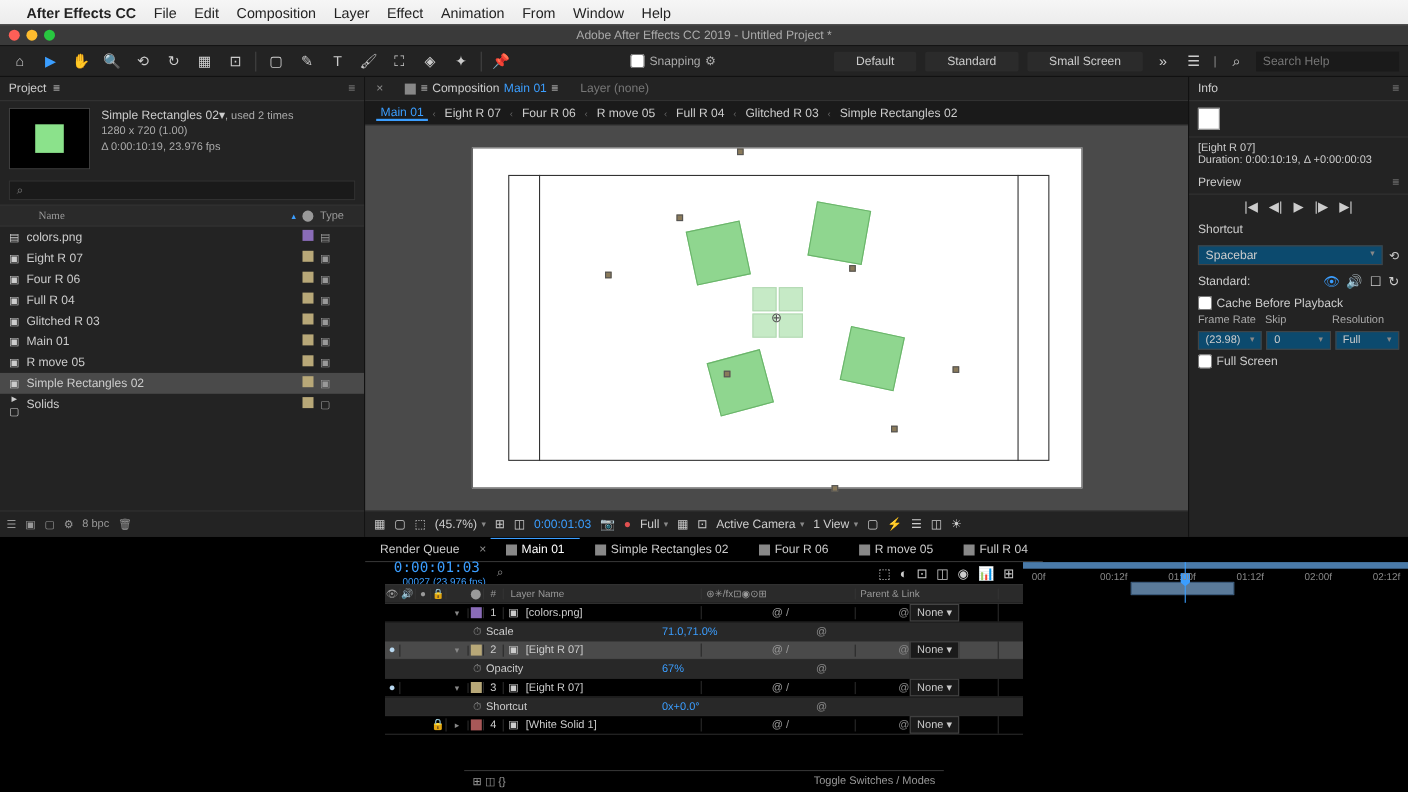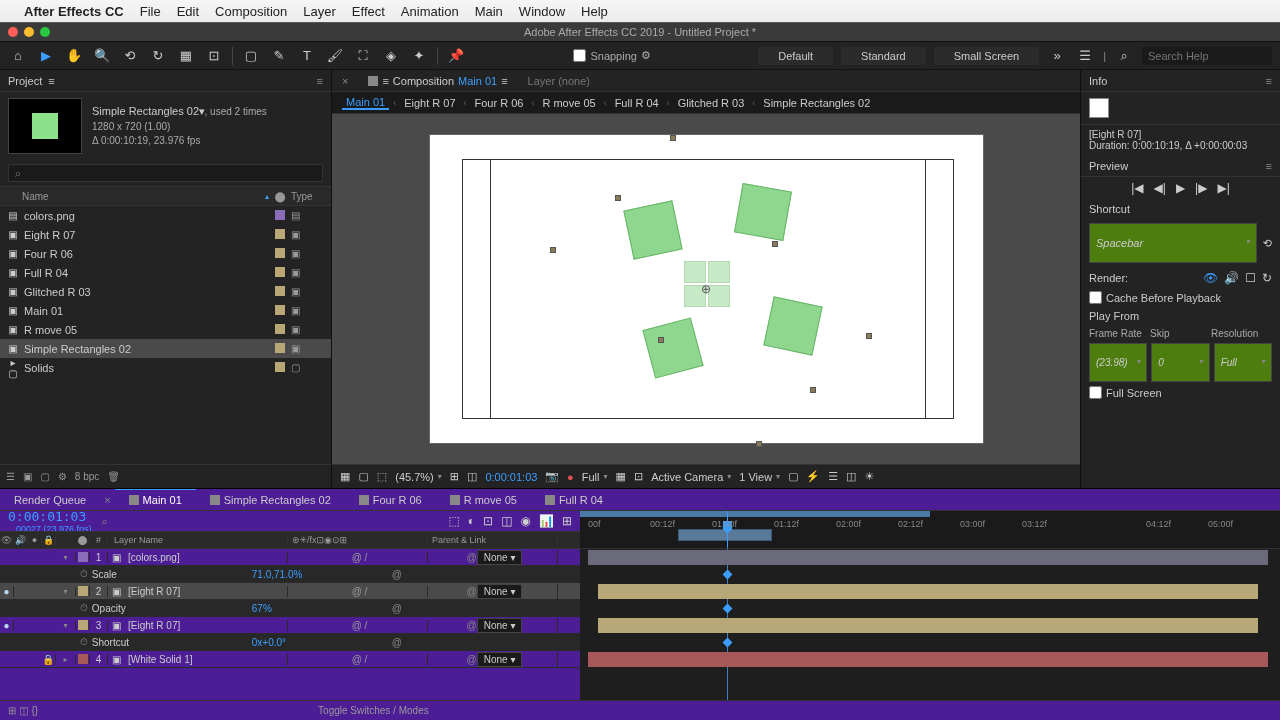--- a/index.html
+++ b/index.html
@@ -19,29 +19,29 @@
 .toolbar .sep { width: 1px; height: 18px; background: #444; }
 .toolbar .spacer { flex: 1; }
 .toolbar .chk { display: flex; align-items: center; gap: 4px; color: #aaa; }
 .toolbar .chk input { margin: 0; }
 .toolbar .ws-btn { background: #2b2b2b; padding: 3px 20px; border-radius: 2px; color: #ccc; cursor: pointer; font-size: 11px; }
 .toolbar .search { background: #1a1a1a; border: none; color: #ccc; padding: 3px 6px; width: 130px; font-size: 11px; }
 .main-area { display: flex; height: 418px; }
 .project-panel { width: 332px; background: #232323; border-right: 1px solid #111; display: flex; flex-direction: column; }
 .panel-hdr { height: 22px; background: #232323; display: flex; align-items: center; padding: 0 8px; color: #ccc; font-size: 11px; gap: 6px; border-bottom: 1px solid #333; }
 .panel-hdr .menu-icon { margin-left: auto; color: #888; }
-.proj-preview { display: flex; padding: 6px 8px; gap: 10px; align-items: center; }
+.proj-preview { display: flex; padding: 6px 8px; gap: 10px; align-items: flex-start; }
 .thumb { width: 74px; height: 56px; background: #000; display: flex; align-items: center; justify-content: center; border: 1px solid #444; }
 .thumb .sq { width: 26px; height: 26px; background: #8be28b; }
 .proj-info { color: #aaa; font-size: 10px; line-height: 1.4; }
 .proj-info .name { color: #ccc; font-size: 11px; }
 .proj-search { padding: 4px 8px; }
 .proj-search input { background: #1a1a1a; border: 1px solid #333; color: #ccc; padding: 2px 6px; width: 100%; font-size: 11px; }
 .proj-cols { display: flex; background: #2a2a2a; height: 20px; align-items: center; color: #999; font-size: 10px; border-top: 1px solid #333; border-bottom: 1px solid #333; }
-.proj-cols .col-name { flex: 1; padding-left: 22px; }
+.proj-cols .col-name { flex: 1; padding-left: 35px; font-family: Liberation Serif, serif; }
 .proj-cols .col-label { width: 22px; text-align: center; }
 .proj-cols .col-type { width: 40px; }
 .proj-list { flex: 1; overflow: auto; }
 .proj-item { display: flex; align-items: center; height: 19px; padding-left: 6px; cursor: pointer; }
 .proj-item.sel { background: #4a4a4a; }
 .proj-item .ficon { width: 14px; text-align: center; color: #ccc; font-size: 10px; }
 .proj-item .fname { flex: 1; padding-left: 4px; color: #ccc; font-size: 11px; }
 .proj-item .flabel { width: 22px; text-align: center; }
 .proj-item .flabel span { display: inline-block; width: 10px; height: 10px; }
 .proj-item .ftype { width: 40px; color: #999; font-size: 10px; }
@@ -74,31 +74,31 @@
 .rp-hdr { height: 22px; display: flex; align-items: center; padding: 0 8px; color: #ccc; border-bottom: 1px solid #333; }
 .rp-hdr .menu-icon { margin-left: auto; color: #888; }
 .info-body { padding: 6px 8px; display: flex; gap: 8px; align-items: flex-start; }
 .info-swatch { width: 20px; height: 20px; background: #fff; border: 1px solid #888; }
 .info-vals { flex: 1; display: grid; grid-template-columns: auto auto; column-gap: 16px; font-size: 10px; color: #ccc; }
 .info-extra { padding: 4px 8px; font-size: 10px; color: #ccc; border-top: 1px solid #333; }
 .preview-ctrls { display: flex; justify-content: center; gap: 10px; font-size: 12px; color: #ccc; padding: 4px 0; }
 .preview-ctrls span { cursor: pointer; }
 .rp-row { padding: 4px 8px; display: flex; align-items: center; gap: 6px; }
 .rp-lbl { color: #ccc; }
-.rp-dd { background: #4d7c0f; border: 1px solid #444; padding: 13px 6px; flex: 1; display: flex; justify-content: space-between; cursor: pointer; font-style: italic; }
+.rp-dd { background: #0c4a6e; border: 1px solid #444; padding: 2px 6px; flex: 1; display: flex; justify-content: space-between; cursor: pointer; }
 .rp-dd:after { content: '▾'; font-size: 8px; color: #888; }
 .rp-icons { display: flex; gap: 6px; margin-left: auto; }
 .rp-icons span { cursor: pointer; font-size: 12px; }
 .rp-chk { display: flex; align-items: center; gap: 4px; padding: 2px 8px; }
 .rp-triple { display: flex; gap: 4px; padding: 2px 8px; }
 .rp-triple .rp-dd { flex: 1; font-size: 10px; }
 .rp-titles { display: flex; padding: 2px 8px; font-size: 10px; color: #aaa; }
 .rp-titles span { flex: 1; }
 
-.timeline { height: 232px; background: #4c1d95; border-top: 1px solid #000; display: flex; flex-direction: column; }
+.timeline { height: 232px; background: #000000; border-top: 1px solid #000; display: flex; flex-direction: column; align-items: center; }
 .tl-tabs { height: 22px; display: flex; align-items: center; border-bottom: 1px solid #333; }
 .tl-tabs .tt { padding: 0 14px; color: #ccc; cursor: pointer; font-size: 11px; height: 22px; display: flex; align-items: center; gap: 4px; }
 .tl-tabs .tt.active { color: #fff; border-top: 1px solid #3b9eff; }
 .tl-tabs .tt .sq-icn { width: 10px; height: 10px; background: #888; display: inline-block; }
 .tl-header { height: 38px; display: flex; border-bottom: 1px solid #333; }
 .tl-left { width: 580px; display: flex; flex-direction: column; }
 .tl-time-row { display: flex; align-items: center; padding: 2px 8px; gap: 10px; height: 20px; }
 .tl-timecode { color: #3b9eff; font-size: 13px; font-family: monospace; }
 .tl-frames { color: #3b9eff; font-size: 9px; padding-left: 8px; }
 .tl-tools { display: flex; gap: 8px; margin-left: auto; color: #ccc; }
@@ -137,21 +137,21 @@
 
 <div class="menubar">
   <span class="apple"></span>
   <span class="app-name">After Effects CC</span>
   <span>File</span>
   <span>Edit</span>
   <span>Composition</span>
   <span>Layer</span>
   <span>Effect</span>
   <span>Animation</span>
-  <span>Main</span>
+  <span>From</span>
   <span>Window</span>
   <span>Help</span>
 </div>
 
 <div class="titlebar">
   <div class="traffic-lights">
     <span class="red"></span>
     <span class="yellow"></span>
     <span class="green"></span>
   </div>
@@ -372,35 +372,32 @@
       <span>▶|</span>
     </div>
     <div class="rp-row">
         <span class="rp-lbl">Shortcut</span>
       </div>
     <div class="rp-row">
         <div class="rp-dd">Spacebar</div>
         <span>⟲</span>
       </div>
     <div class="rp-row">
-        <span class="rp-lbl">Render:</span>
+        <span class="rp-lbl">Standard:</span>
       <div class="rp-icons">
         <span style="color:#3b9eff">👁</span>
         <span style="color:#3b9eff">🔊</span>
         <span>☐</span>
         <span>↻</span>
       </div>
     </div>
     <label class="rp-chk">
         <input type="checkbox" style="">
         <span>Cache Before Playback</span>
       </label>
-    <div class="rp-row">
-        <span class="rp-lbl">Play From</span>
-      </div>
     <div class="rp-titles">
         <span>Frame Rate</span>
         <span>Skip</span>
         <span>Resolution</span>
       </div>
     <div class="rp-triple">
       <div class="rp-dd">(23.98)</div>
       <div class="rp-dd">0</div>
       <div class="rp-dd">Full</div>
     </div>

